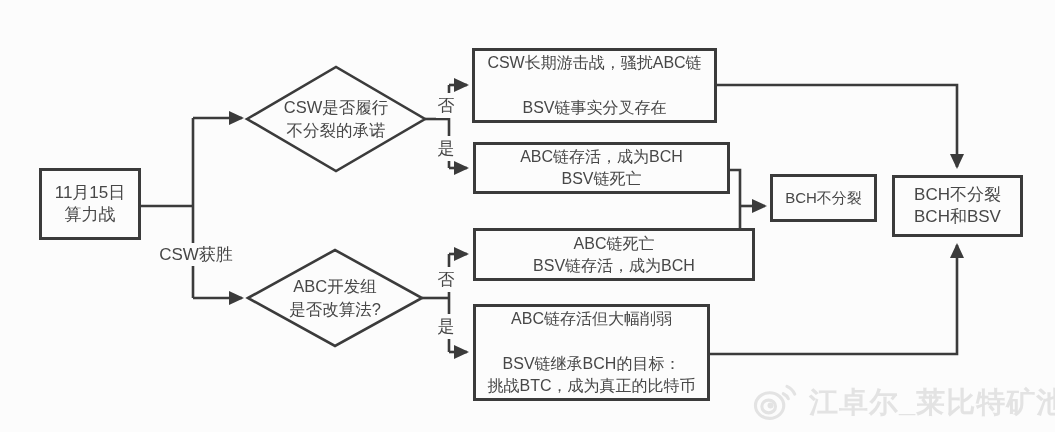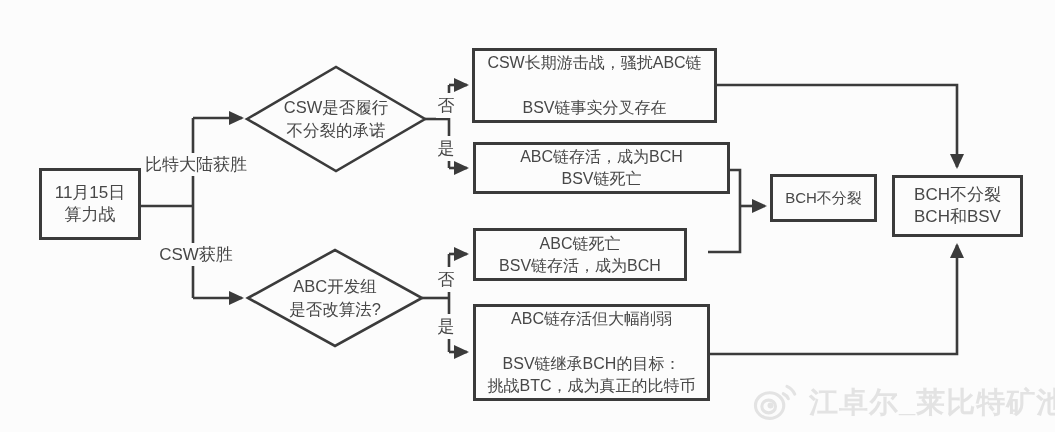--- a/index.html
+++ b/index.html
@@ -83,21 +83,20 @@
       <polygon points="247,119 336,67 425,119 336,171" fill="#fcfcfc"></polygon>
       <polygon points="248,298 335,250 422,298 335,346" fill="#fcfcfc"></polygon>
     </g>
   </svg>
 
   <div class="node" id="start" style="left:39px;top:168px;width:102px;height:72px;font-size:17px;">
     <div class="ln">11月15日</div>
     <div class="ln">算力战</div>
   </div>
 
-  <div class="branch-label" style="left:145px;top:153px;width:102px;">比特大陆获胜</div>
   <div class="branch-label" style="left:158px;top:243px;width:76px;">CSW获胜</div>
 
   <div class="diamond-label" style="left:246px;top:73px;width:180px;height:92px;">
     <div class="ln">CSW是否履行</div>
     <div class="ln">不分裂的承诺</div>
   </div>
 
   <div class="diamond-label" style="left:246px;top:252px;width:178px;height:92px;">
     <div class="ln">ABC开发组</div>
     <div class="ln">是否改算法?</div>
@@ -111,21 +110,21 @@
   <div class="node" id="outcome1" style="left:472px;top:48px;width:245px;height:75px;">
     <div class="ln">CSW长期游击战，骚扰ABC链</div>
     <div class="ln">BSV链事实分叉存在</div>
   </div>
 
   <div class="node" id="outcome2" style="left:473px;top:142px;width:257px;height:52px;">
     <div class="ln">ABC链存活，成为BCH</div>
     <div class="ln">BSV链死亡</div>
   </div>
 
-  <div class="node" id="outcome3" style="left:473px;top:228px;width:214px;height:53px;text-align:right;">
+  <div class="node" id="outcome3" style="left:473px;top:228px;width:282px;height:53px;text-align:right;">
     <div class="ln">ABC链死亡</div>
     <div class="ln">BSV链存活，成为BCH</div>
   </div>
 
   <div class="node" id="outcome4" style="left:473px;top:304px;width:237px;height:97px;">
     <div class="ln">ABC链存活但大幅削弱</div>
     <div class="ln">BSV链继承BCH的目标：</div>
     <div class="ln">挑战BTC，成为真正的比特币</div>
   </div>
 

